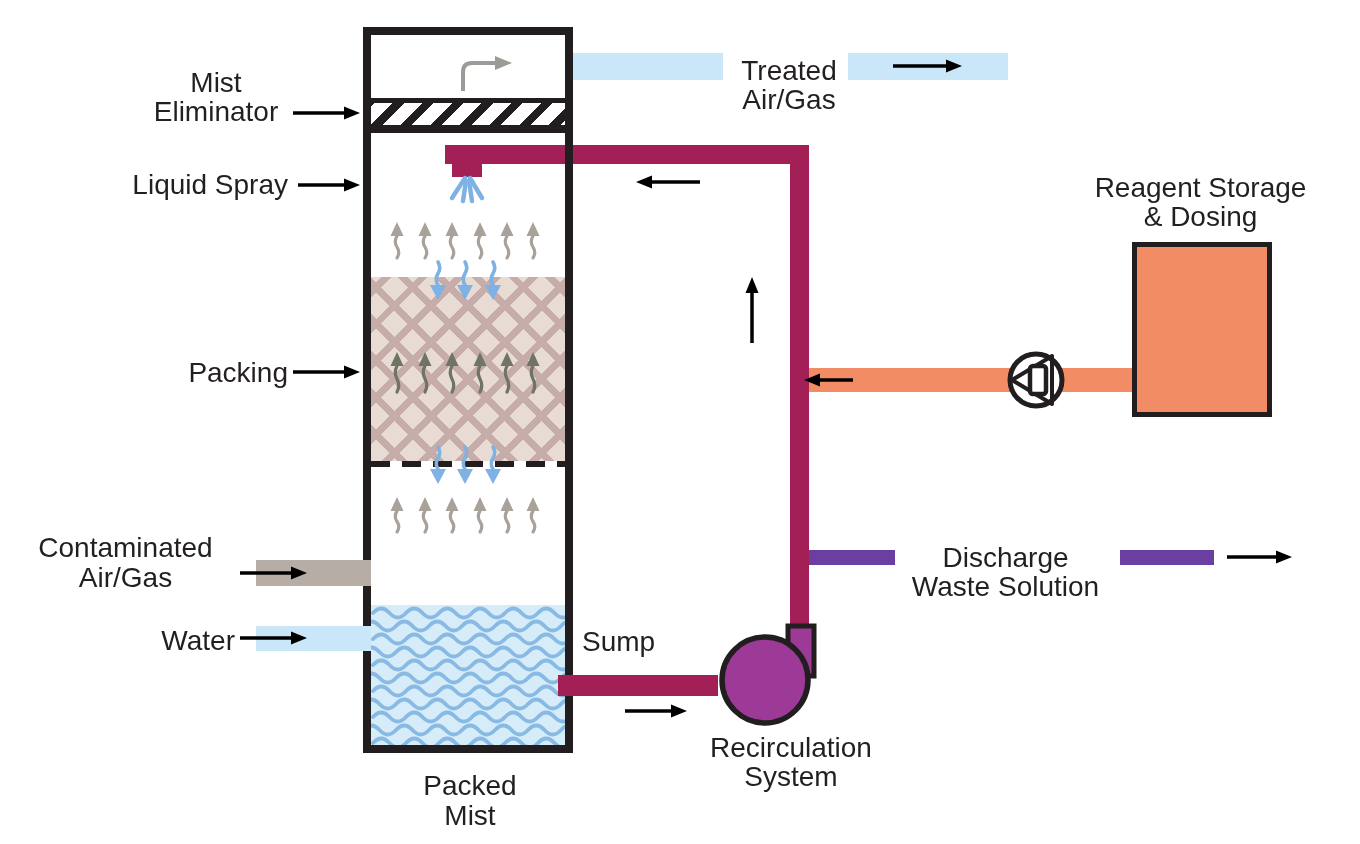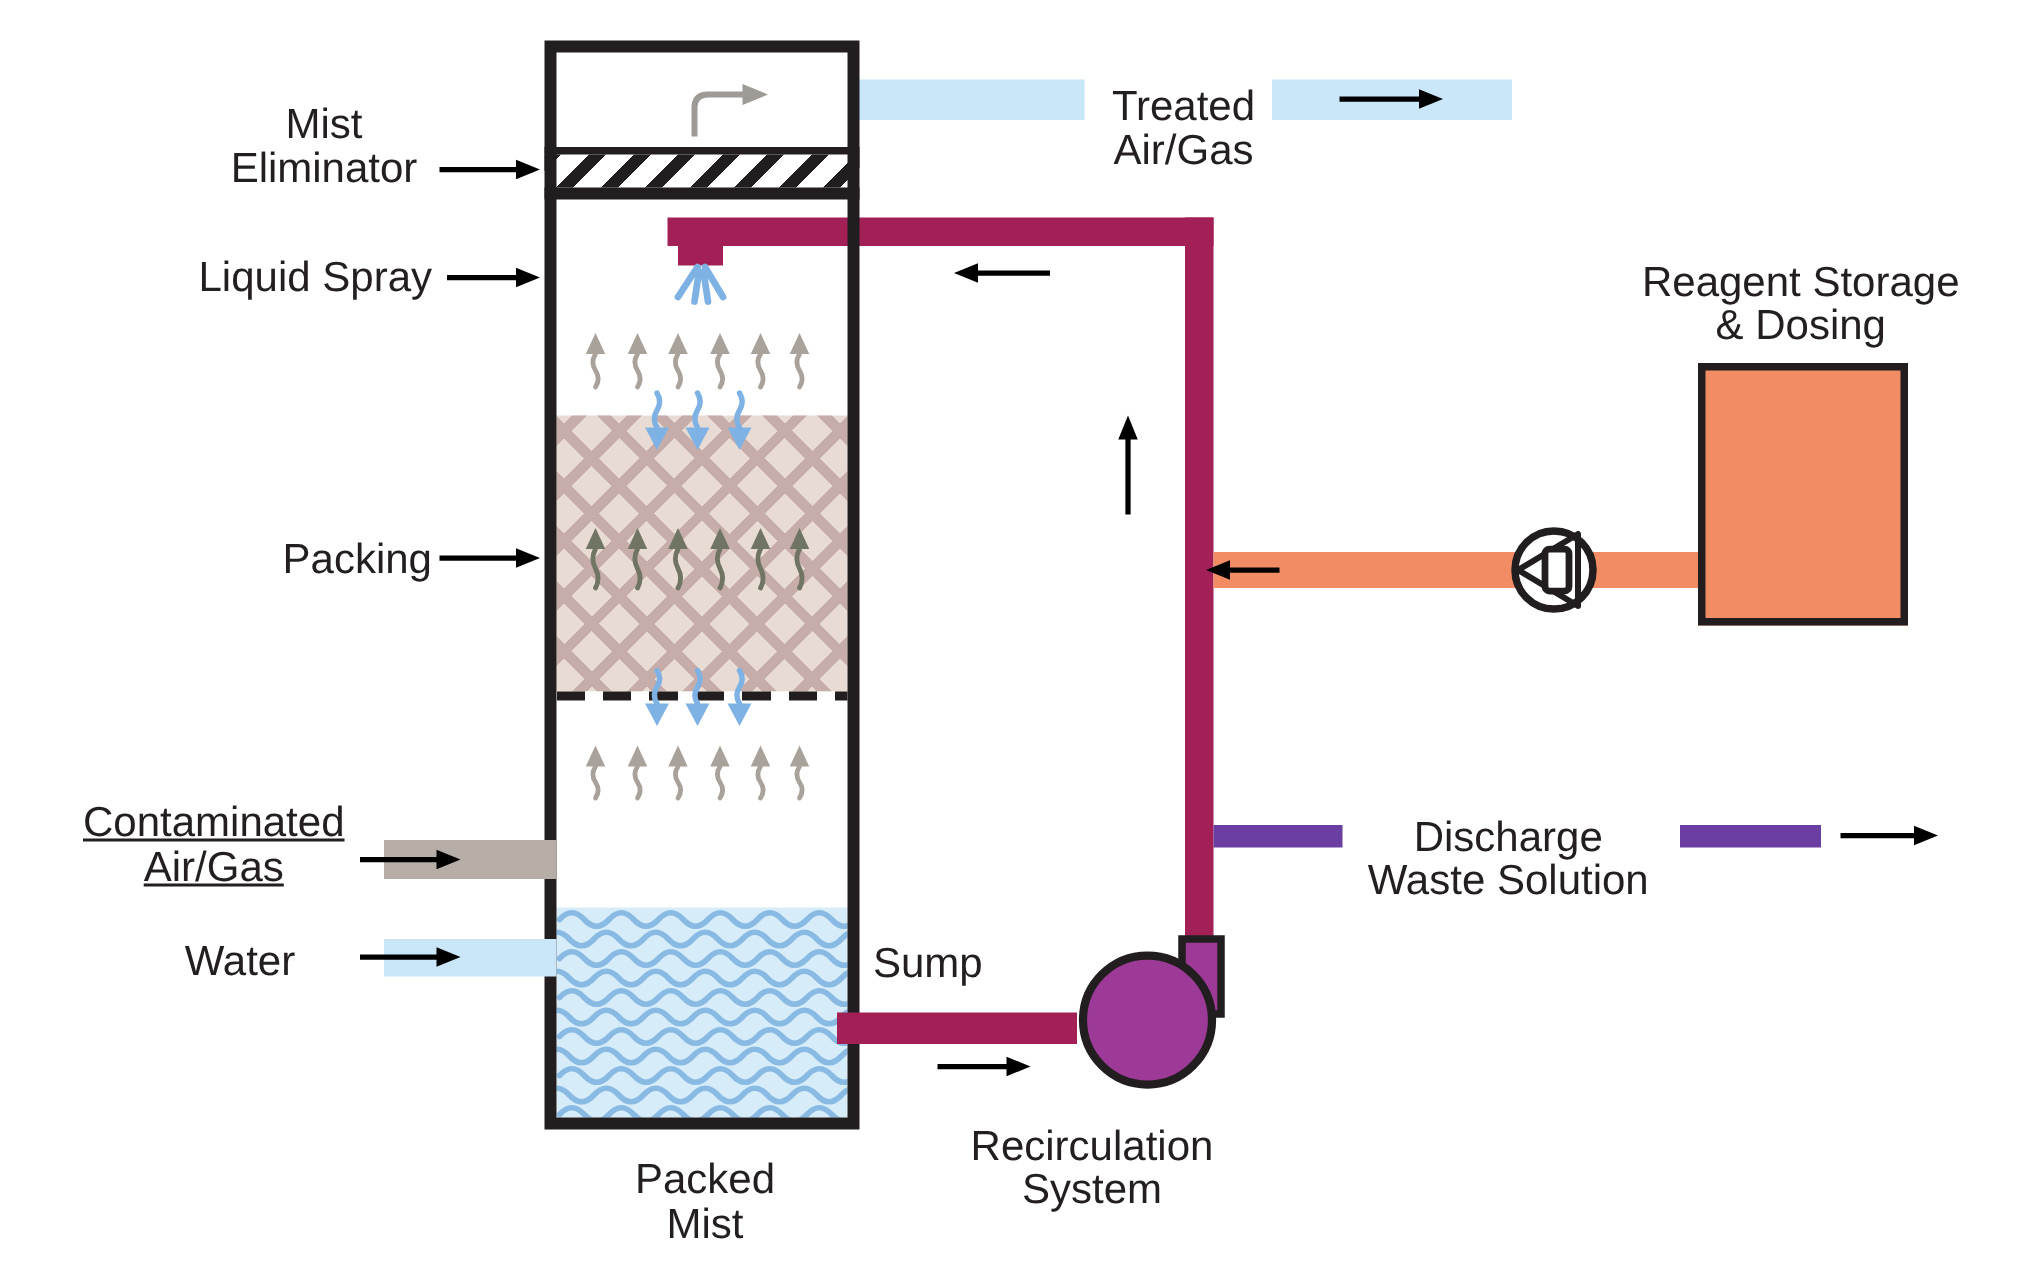--- a/index.html
+++ b/index.html
@@ -44,27 +44,27 @@
   .rpump{fill:#fff;stroke:var(--ink);stroke-width:5px;}
   .rtri{fill:none;stroke:var(--ink);stroke-width:4px;stroke-linejoin:round;}
   .rrect{fill:#fff;stroke:var(--ink);stroke-width:4.5px;}
   .wave{fill:none;stroke:var(--wave-blue);stroke-width:3.8px;stroke-linecap:round;}
   
   .lbl{position:absolute;z-index:6;color:var(--text);font-size:28px;line-height:29px;}
   .c{text-align:center;} .r{text-align:right;}
   .lbl-mist{left:146px;top:68px;width:140px;}
   .lbl-spray{left:88px;top:170px;width:200px;}
   .lbl-packing{left:88px;top:358px;width:200px;}
-  .lbl-contam{left:35px;top:533px;width:215px;line-height:30px;text-decoration:underline;}
-  .lbl-water{left:85px;top:626px;width:150px;text-align:center;}
+  .lbl-contam{left:18px;top:533px;width:215px;line-height:30px;}
+  .lbl-water{left:85px;top:626px;width:150px;}
   .lbl-treated{left:723px;top:56px;width:132px;}
   .lbl-reagent{left:1078px;top:173px;width:245px;}
   .lbl-waste{left:898px;top:543px;width:215px;}
   .lbl-sump{left:582px;top:627px;width:100px;}
-  .lbl-recirc{left:632px;top:733px;width:192px;margin-top:16px;}
+  .lbl-recirc{left:695px;top:733px;width:192px;}
   .lbl-packed{left:395px;top:771px;width:150px;line-height:30px;}
 </style>
 </head>
 <body>
 
 <div id="canvas">
 
   <div class="packing"></div>
   <div class="dashed"></div>
   <div class="water">

